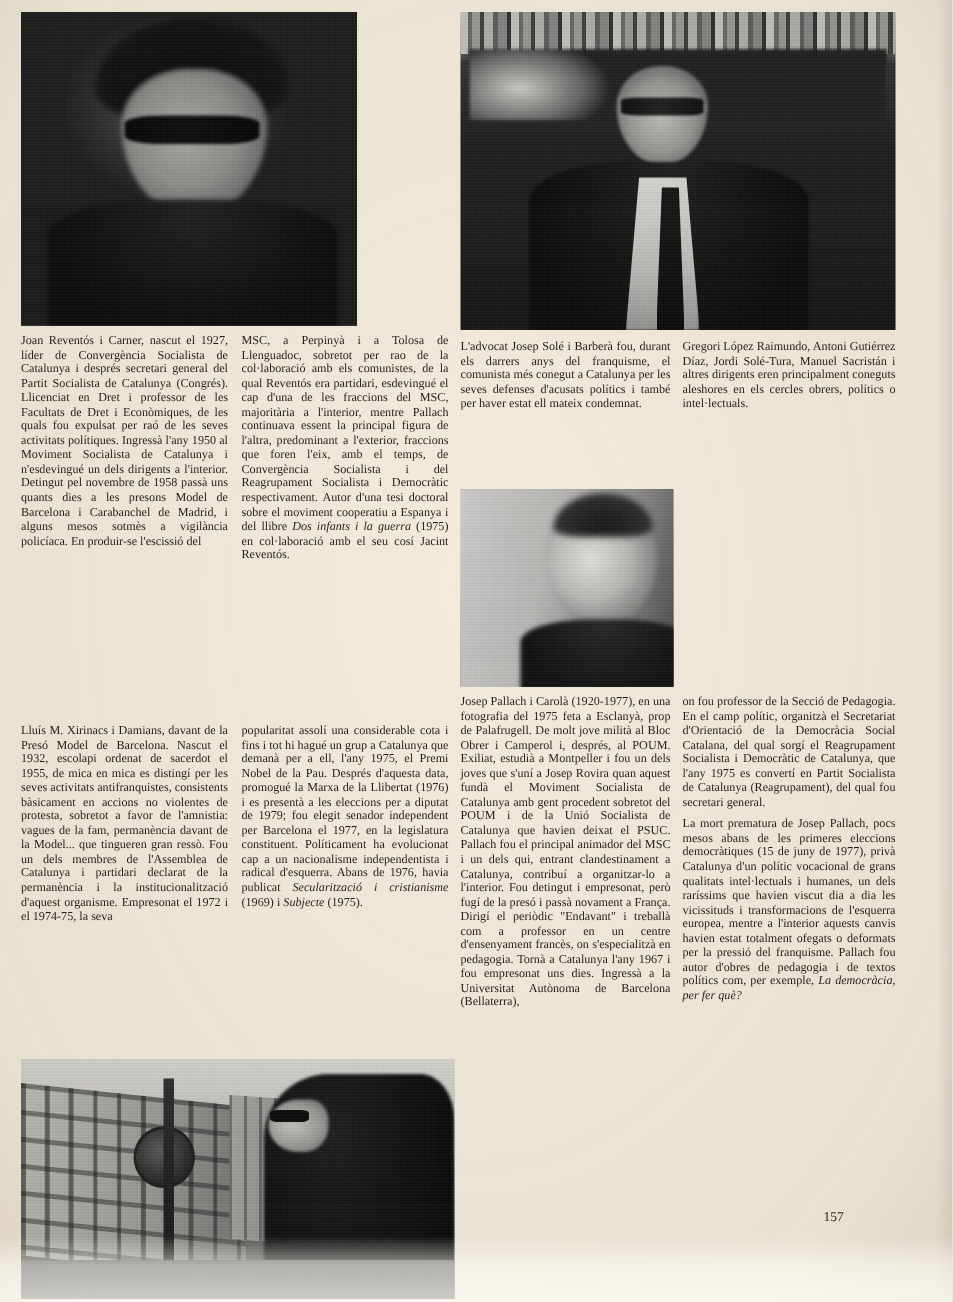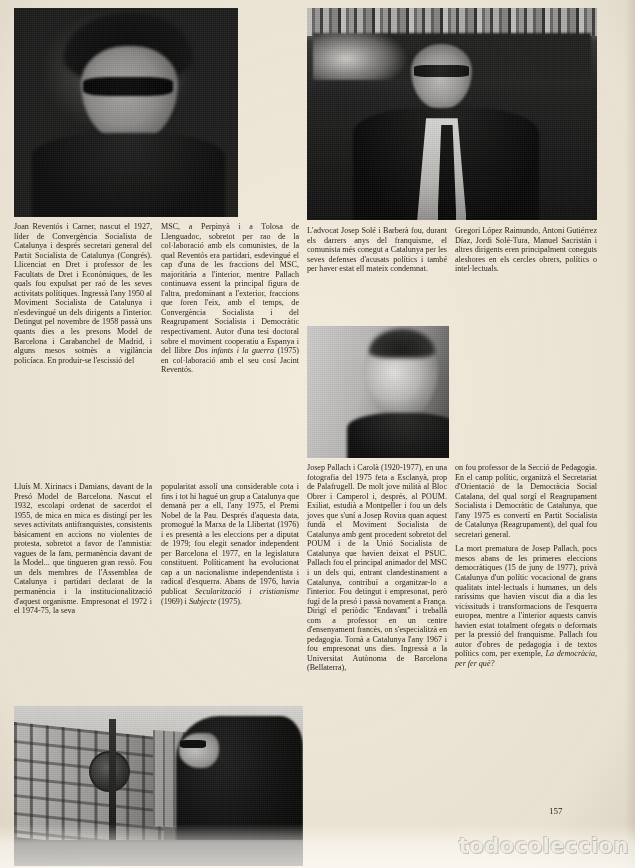--- a/index.html
+++ b/index.html
@@ -343,15 +343,14 @@
   </div>
   <div class="col" id="col4-bottom" style="left:455px; top:463px; width:142px;">
     <p>on fou professor de la Secció de Pedagogia. En el camp polític, organitzà el Secretariat d'Orientació de la Democràcia Social Catalana, del qual sorgí el Reagrupament Socialista i Democràtic de Catalunya, que l'any 1975 es convertí en Partit Socialista de Catalunya (Reagrupament), del qual fou secretari general.</p>
     <p><span>La mort prematura de Josep Pallach, pocs mesos abans de les primeres eleccions democràtiques (15 de juny de 1977), privà Catalunya d'un polític vocacional de grans qualitats intel·lectuals i humanes, un dels raríssims que havien viscut dia a dia les vicissituds i transformacions de l'esquerra europea, mentre a l'interior aquests canvis havien estat totalment ofegats o deformats per la pressió del franquisme. Pallach fou autor d'obres de pedagogia i de textos polítics com, per exemple, </span><i>La democràcia, per fer què?</i></p>
   </div>
 
   <div id="page-number">157</div>
 
   <div id="gutter-right"></div>
   <div id="watermark-bar"></div>
-  <div id="watermark">todocoleccion</div>
 
 </div>
 
 </body></html>

